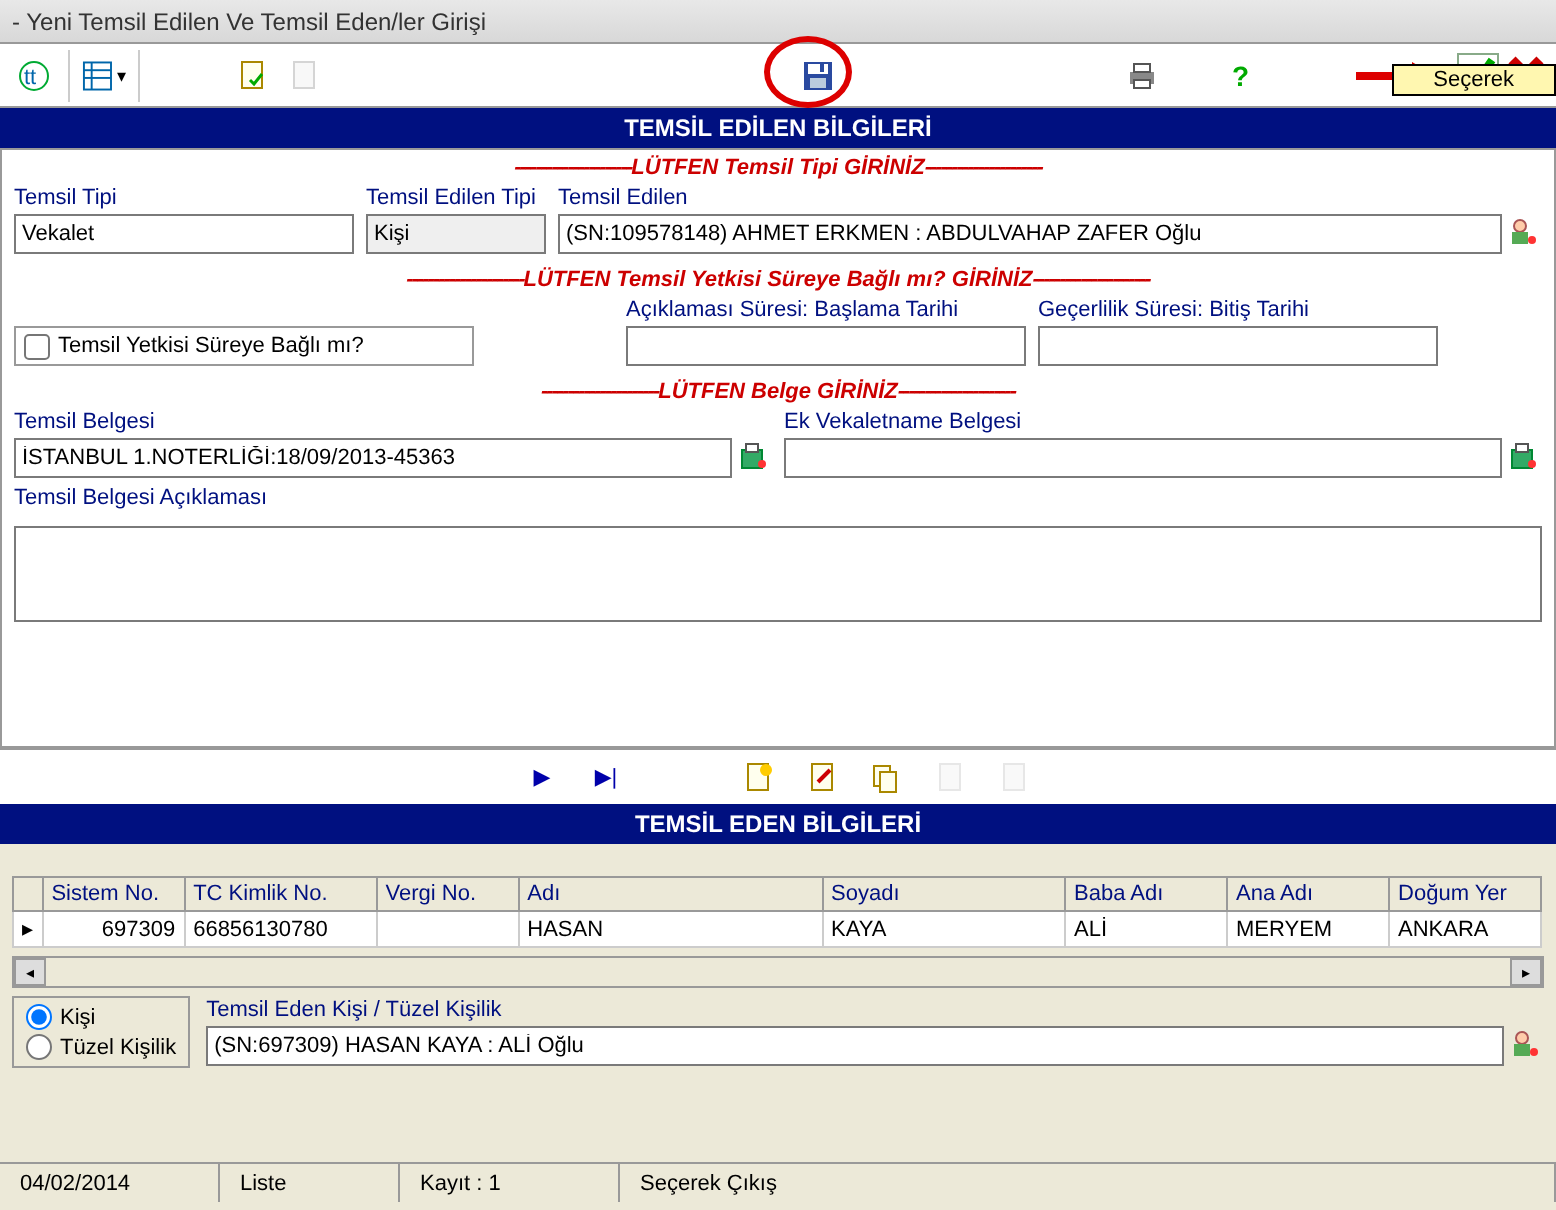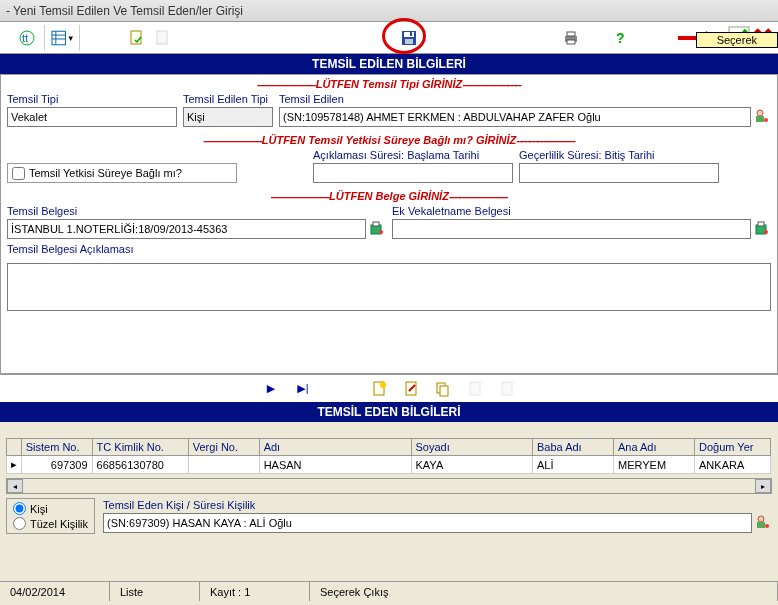--- a/index.html
+++ b/index.html
@@ -45,21 +45,21 @@
   .statusbar .cell { border-right:1px solid #999; padding:0 10px; height:100%; display:flex; align-items:center;}
   .svgico { width:16px; height:16px; }
   .vglyph{font-family:Arial;}
 </style>
 </head>
 <body>
 
 <div class="titlebar">- Yeni Temsil Edilen Ve Temsil Eden/ler Girişi</div>
 
 <div class="toolbar">
-  <div class="tb-grp" style="margin-left:16px;">
+  <div class="tb-grp" style="margin-left:6px;">
     <span class="tb-icon">
         <svg class="svgico" viewBox="0 0 16 16">
           <circle cx="8" cy="8" r="7" fill="#fff" stroke="#0a3"></circle>
           <text x="3" y="12" font-size="11" fill="#06a" class="vglyph">tt</text>
         </svg>
       </span>
   </div>
   <div class="sep"></div>
   <div class="tb-grp">
     <span class="tb-icon">
@@ -298,21 +298,21 @@
     <label>
         <input type="radio" name="pt" checked="" style="">
         <span>Kişi</span>
       </label>
     <label>
         <input type="radio" name="pt" style="">
         <span>Tüzel Kişilik</span>
       </label>
   </div>
   <div class="fld widefield">
-    <span class="lbl">Temsil Eden Kişi / Süresi Kişilik</span>
+    <span class="lbl">Temsil Eden Kişi / Tüzel Kişilik</span>
     <div style="display:flex; gap:2px;">
       <input type="text" class="inp" style="flex: 1 1 0%;" value="(SN:697309) HASAN KAYA : ALİ Oğlu">
       <span class="mini-ico">
           <svg class="svgico" viewBox="0 0 16 16">
             <circle cx="6" cy="5" r="3" fill="#fca" stroke="#a55"></circle>
             <rect x="2" y="8" width="8" height="6" fill="#5a5"></rect>
             <circle cx="12" cy="12" r="2" fill="#f33"></circle>
           </svg>
         </span>
     </div>

